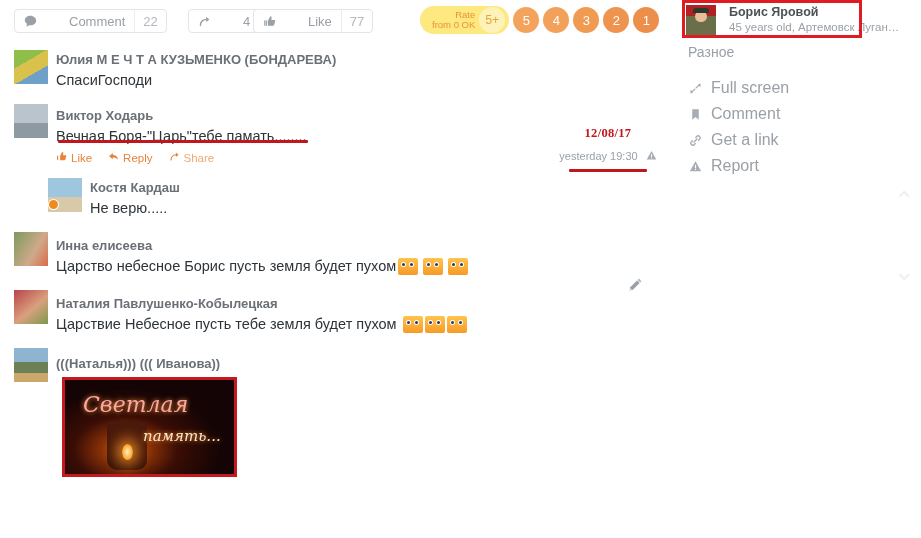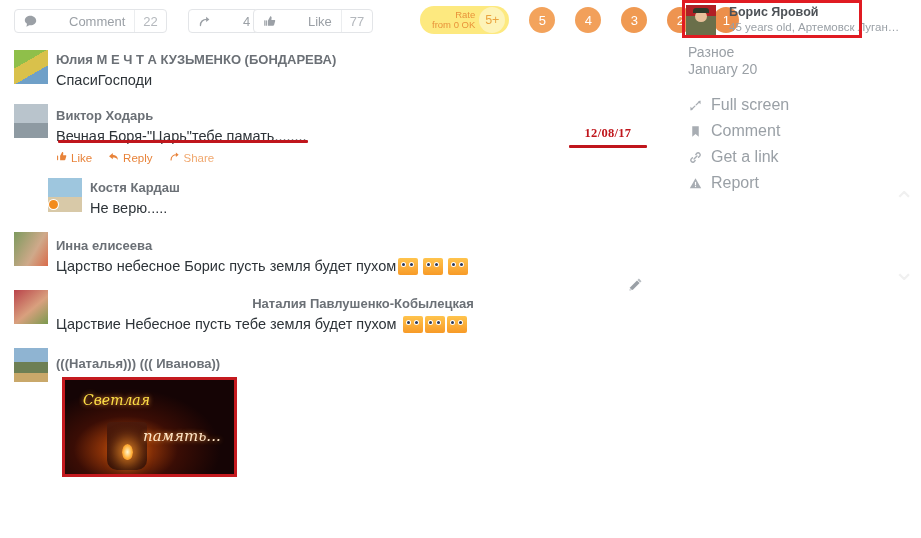--- a/index.html
+++ b/index.html
@@ -20,21 +20,21 @@
     color:#9ba0a6; white-space:nowrap;gap:26px; }
   .btn-group .seg.count { border-left:1px solid #ebedef; color:#b4b8bd; padding:0 8px; }
   .ic { display:inline-block; margin-right:6px; line-height:0; }
   .ic svg { display:block; }
 
   #btn-comment { left:14px; }
   #btn-share   { left:188px; }
   #btn-like    { left:253px; }
 
   
-  .rate-wrap { position:absolute; left:420px; top:5px; height:30px; display:flex; align-items:center;gap:16px; }
+  .rate-wrap { position:absolute; left:420px; top:5px; height:30px; display:flex; align-items:center; }
   .rate-pill { position:relative; display:flex; align-items:center; height:28px;
     background:#fde97f; border-radius:14px; padding:0 4px 0 12px; }
   .rate-pill .rt { text-align:right; line-height:10px; padding-right:4px; }
   .rate-pill .rt .l1 { font-size:9.5px; color:#e8933a; display:block; }
   .rate-pill .rt .l2 { font-size:9.5px; color:#e8933a; display:block; }
   .rate-plus { width:26px; height:26px; border-radius:50%; background:#fdf3b8;
     color:#eaa33f; font-size:12.5px; display:flex; align-items:center; justify-content:center; }
   .rate-num { width:26px; height:26px; border-radius:50%; display:flex; align-items:center;
     justify-content:center; color:#fff; font-size:13px; margin-left:4px; }
 
@@ -63,21 +63,21 @@
 
   
   .ann-underline { position:absolute; background:#c0161c; height:3px; border-radius:1px; }
 
   
   .attach { margin:6px 0 0 6px; width:175px; height:100px; border:3px solid #c41a1f;
     background:#140404; position:relative; overflow:hidden; }
   .attach .bgv { position:absolute; inset:0;
     background:radial-gradient(ellipse at 36% 74%, #ffb14a 0%, #a23d09 10%, #3a0d05 34%, #150405 62%); }
   .attach .t1 { position:absolute; left:18px; top:12px; font-family:"DejaVu Serif", serif;
-    font-style:italic; color:#fde047; font-size:14px; text-shadow:0 0 5px #ff9b3a; }
+    font-style:italic; color:#fca5a5; font-size:22px; text-shadow:0 0 5px #ff9b3a; }
   .attach .t2 { position:absolute; left:78px; top:47px; font-family:"DejaVu Serif", serif;
     font-style:italic; color:#ffe7c9; font-size:15px; text-shadow:0 0 5px #ff9b3a; }
   .attach .candle { position:absolute; left:42px; top:42px; width:40px; height:48px;
     border-radius:4px 4px 10px 10px;
     background:linear-gradient(#4a1a0c,#2a0c06); opacity:.9; }
   .attach .flame { position:absolute; left:57px; top:64px; width:11px; height:16px;
     border-radius:50% 50% 45% 45%; background:radial-gradient(#fff6cf,#ffb23c 55%,#e3670c);
     box-shadow:0 0 14px 6px rgba(255,150,40,.75); }
 
   
@@ -249,21 +249,21 @@
       </div>
       <div class="cname">Инна елисеева</div>
       <div class="ctext">
         <span>Царство небесное Борис пусть земля будет пухом</span>
         <span class="emo"></span>
         <span class="emo" style="margin-left:5px;"></span>
         <span class="emo" style="margin-left:5px;"></span>
       </div>
     </div>
 
-    <div class="comment" style="padding-top:16px;text-align:center;">
+    <div class="comment" style="padding-top:16px;">
       <div class="avatar">
         <div class="ph" style="background:linear-gradient(140deg,#b9434a,#d9a07e 55%,#7a9a4e)"></div>
       </div>
       <div class="cname">Наталия Павлушенко-Кобылецкая</div>
       <div class="ctext">
         <span>Царствие Небесное пусть тебе земля будет пухом</span>
         <span class="emo" style="margin-left:6px;"></span>
         <span class="emo"></span>
         <span class="emo"></span>
       </div>
@@ -280,20 +280,30 @@
         <div class="flame"></div>
         <div class="t1">Светлая</div>
         <div class="t2">память...</div>
       </div>
     </div>
 
   </div>
 
   <div class="tstamp">
     <div class="dred">12/08/17</div>
+    <div class="row">
+      <span class="ago">yesterday 19:30</span>
+      <span>
+        <svg width="11" height="11" viewBox="0 0 16 16">
+            <path fill="#a8adb3" d="M8 1.6l7 12.2H1z"></path>
+            <rect fill="#fff" x="7.3" y="6" width="1.4" height="4.2"></rect>
+            <rect fill="#fff" x="7.3" y="11" width="1.4" height="1.4"></rect>
+          </svg>
+      </span>
+    </div>
     <div class="ul"></div>
   </div>
 
   <span class="pencil">
     <svg width="15" height="15" viewBox="0 0 16 16">
       <path fill="#b6bbc0" d="M11.6 1.6l2.8 2.8-1.5 1.5-2.8-2.8z"></path>
       <path fill="#9aa0a6" d="M2.4 10.8l7.2-7.2 2.8 2.8-7.2 7.2-3.6.8z"></path>
       <path fill="#d8dbde" d="M1.6 14.4l.9-2.7 1.8 1.8z"></path>
     </svg>
   </span>
@@ -308,21 +318,20 @@
       </div>
       <div class="pnames">
         <div class="pname">Борис Яровой</div>
         <div class="pmeta">45 years old, Артемовск Луганска...</div>
       </div>
       <div class="ann-box"></div>
     </div>
 
     <div class="cat">
       <span class="d">Разное</span>
-      <span class="d">January 20</span>
     </div>
 
     <div class="smenu">
 
       <div class="mi">
         <span class="mic">
           <svg width="13" height="13" viewBox="0 0 16 16">
             <path fill="none" stroke="#a8adb3" stroke-width="1.6" stroke-linecap="round" d="M3 13l4.2-4.2M13 3L8.8 7.2"></path>
             <path fill="#a8adb3" d="M1.8 14.2V9.6l1.7 1.6 1.3 1.3z"></path>
             <path fill="#a8adb3" d="M14.2 1.8v4.6l-1.7-1.6-1.3-1.3z"></path>

